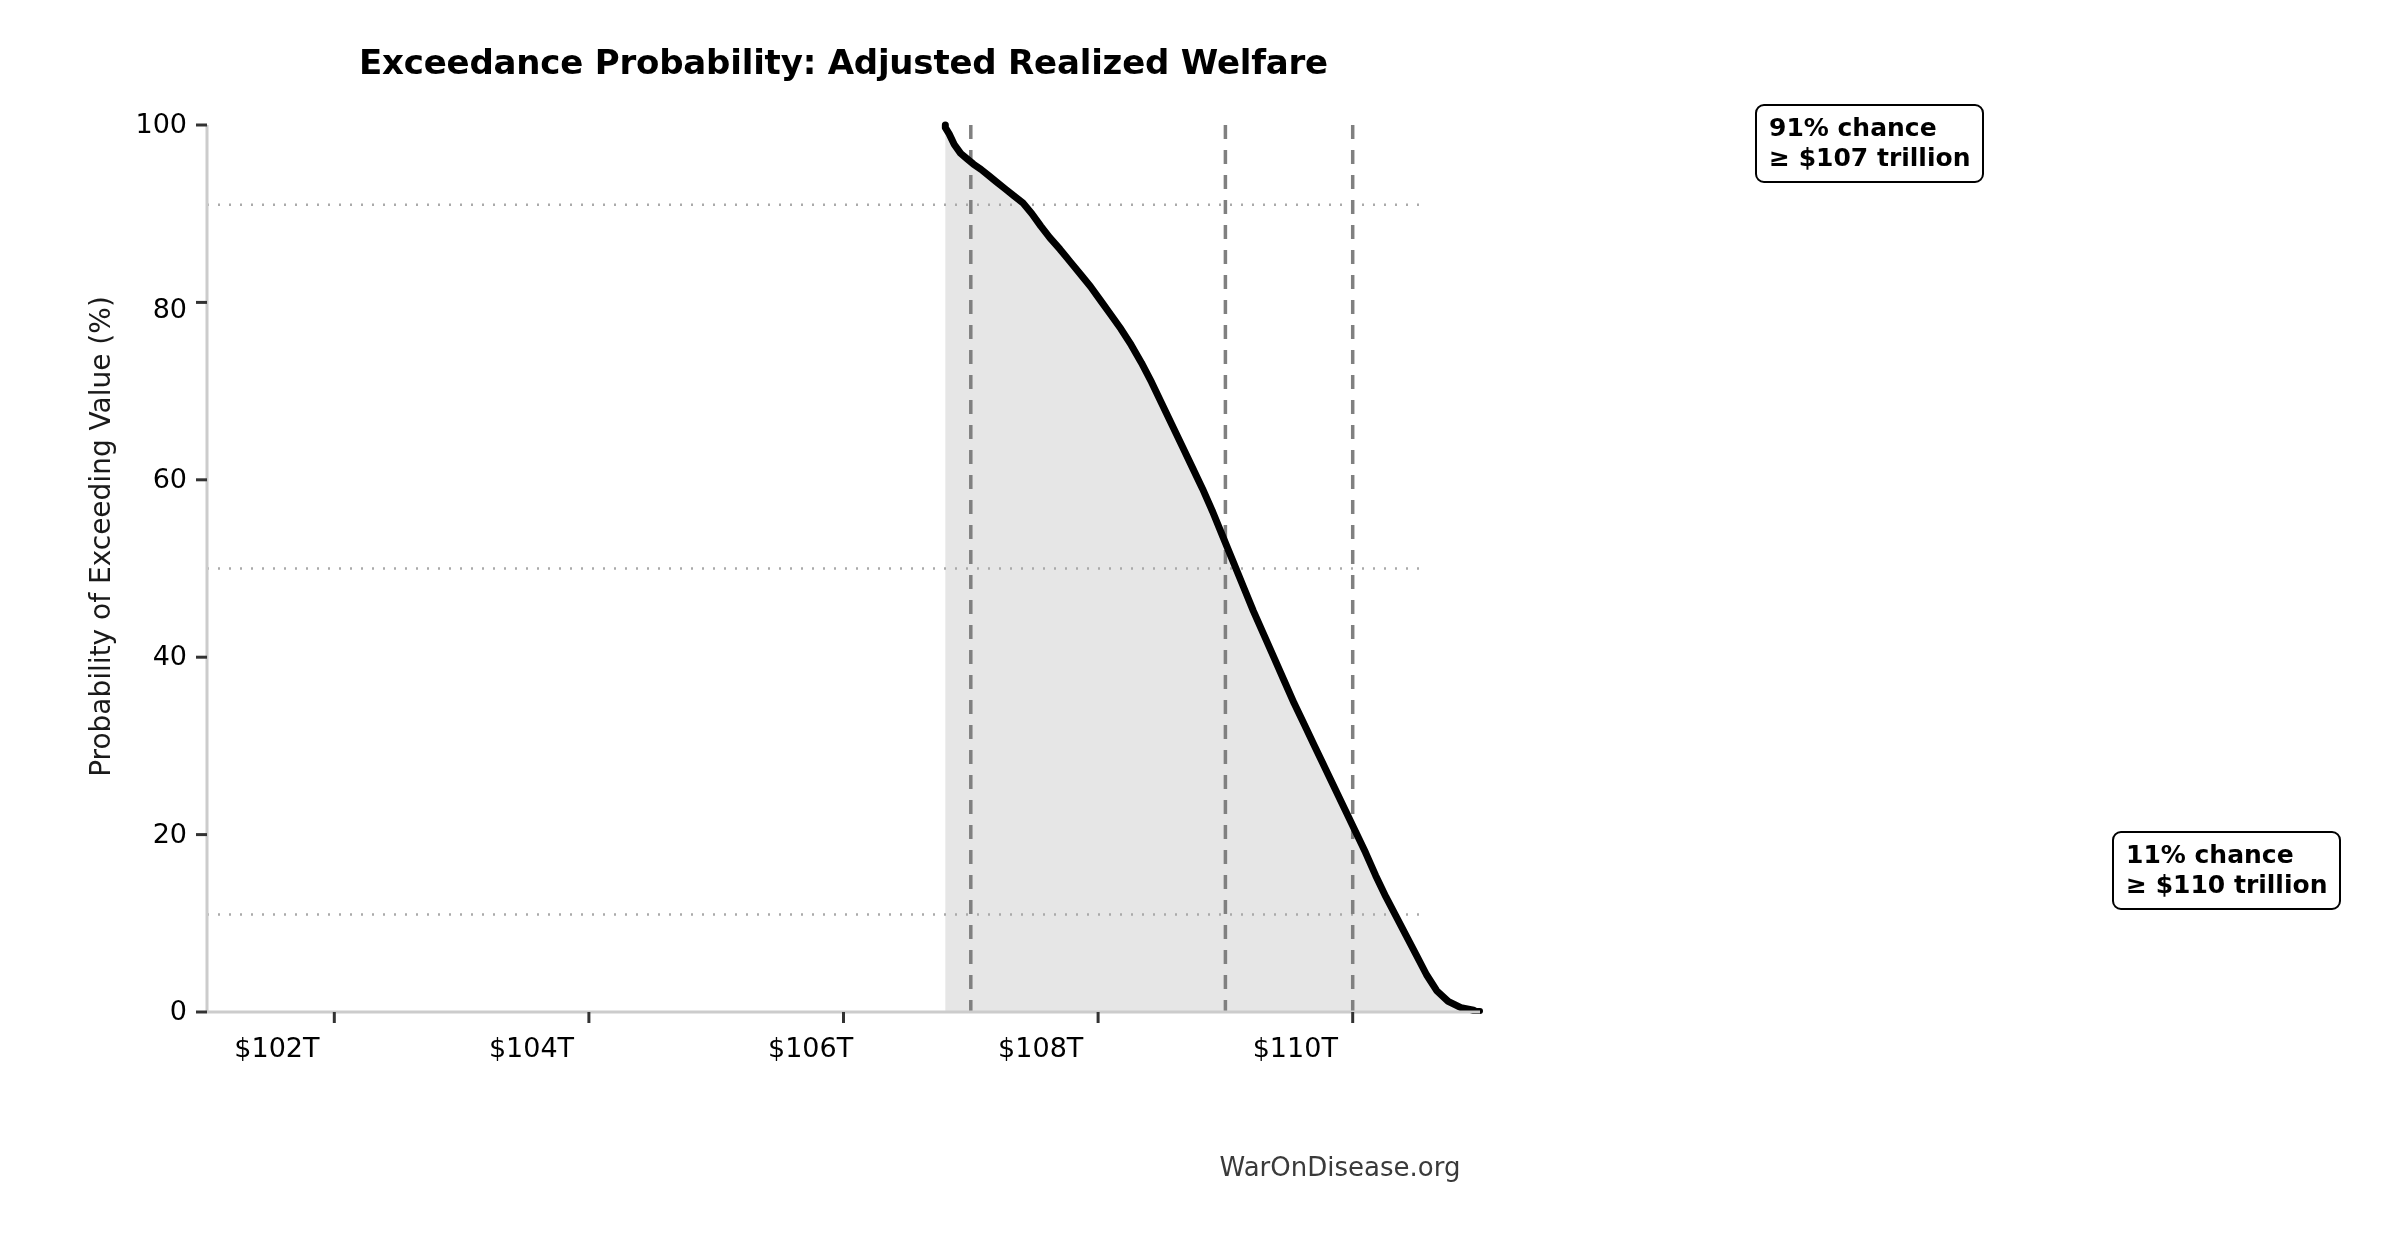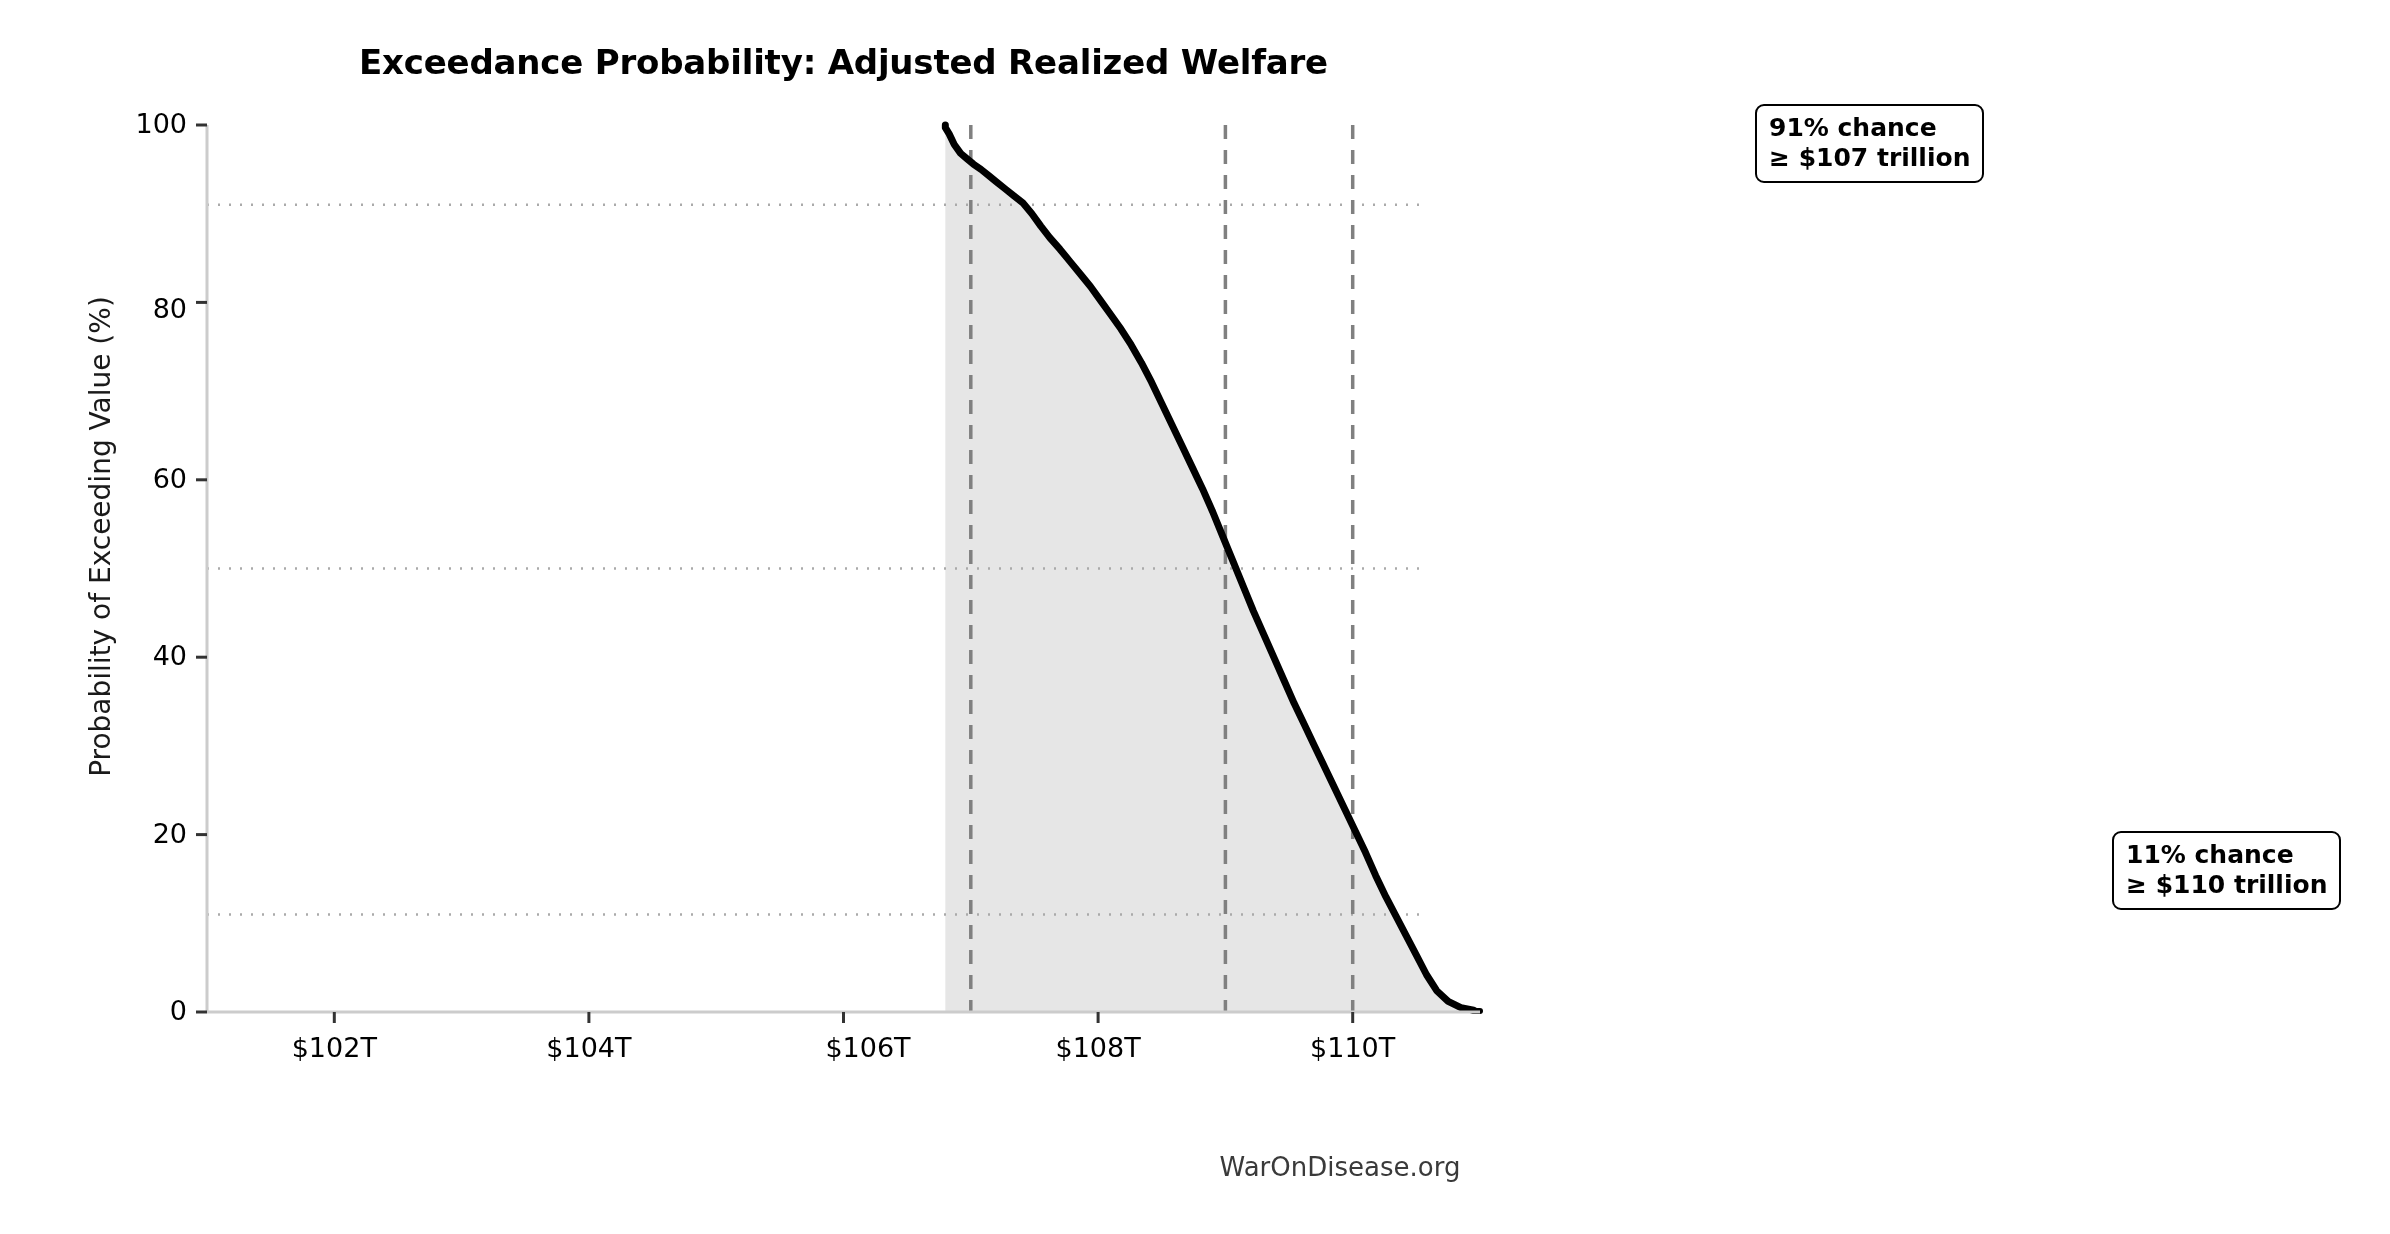--- a/index.html
+++ b/index.html
@@ -85,21 +85,21 @@
     position: absolute;
     width: 120px;
     text-align: right;
     font-size: 27px;
     color: #000000;
     transform: translateY(-17px);
   }
   .xtick-label {
     position: absolute;
     width: 200px;
-    text-align: center;
+    text-align: left;
     font-size: 27px;
     color: #000000;
     transform: translateX(-100px);
   }
   
   .callout {
     position: absolute;
     border: 2.5px solid #000000;
     border-radius: 9px;
     background: #ffffff;

